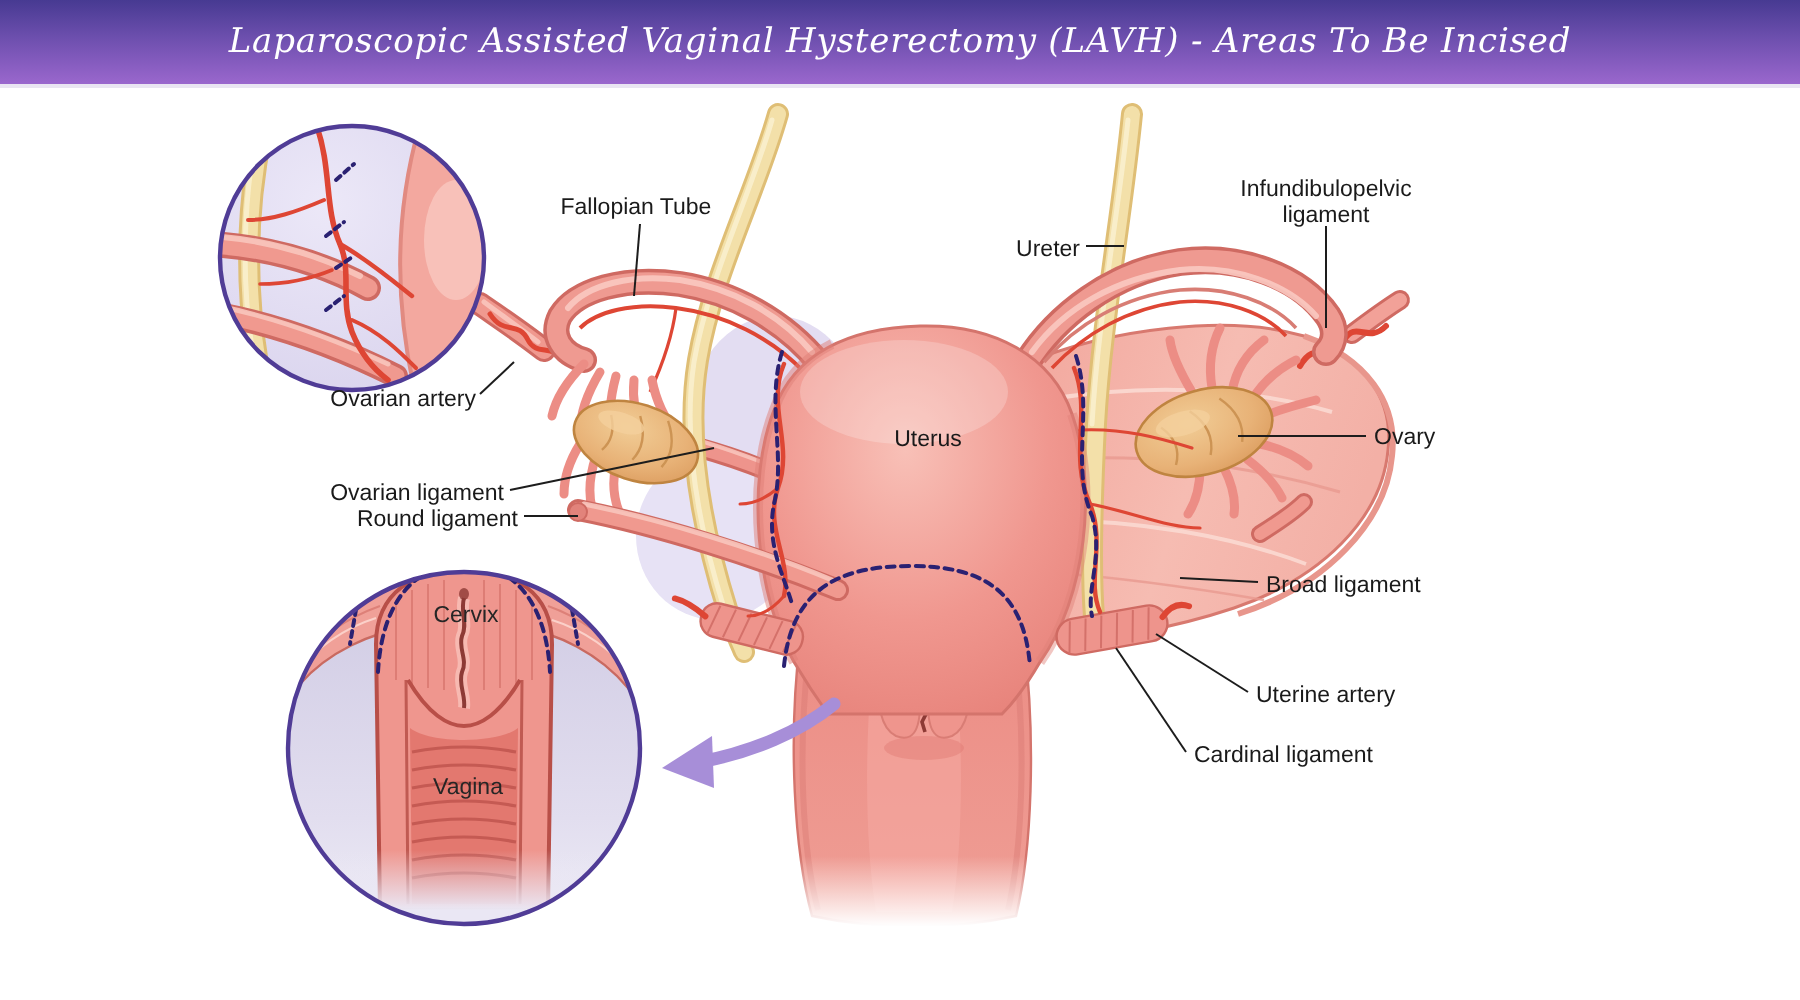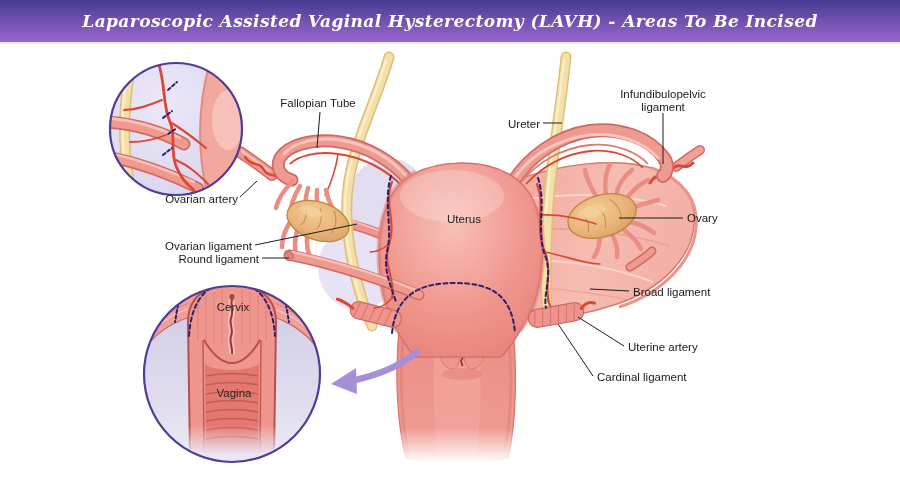--- a/index.html
+++ b/index.html
@@ -4,21 +4,21 @@
 <style>
   html,body{margin:0;padding:0;background:#fff;}
   #stage{position:relative;width:900px;height:500px;overflow:hidden;background:#fff;
          font-family:"Liberation Sans",sans-serif;}
   #header-bar{position:absolute;top:0;left:0;width:900px;height:42px;
 * {box-sizing:border-box;}
               background:linear-gradient(to bottom,#473a92 0%,#6d4fae 45%,#9a67cd 100%);
               border-bottom:2px solid #e9e5f2;z-index:3;
               display:flex;align-items:center;justify-content:center;}
   #header-bar h1{margin:0;color:#ffffff;font-family:"DejaVu Serif",serif;
-                 font-style:italic;font-weight:bold;font-size:17px;letter-spacing:.4px;}
+                 font-style:italic;font-weight:normal;font-size:17px;letter-spacing:.4px;}
   svg{position:absolute;top:0;left:0;z-index:1;}
   .lbl{font-family:"Liberation Sans",sans-serif;font-size:11.5px;fill:#1a1a1a;}
   .lbl-inset{font-family:"Liberation Sans",sans-serif;font-size:11.5px;fill:#262626;}
   .leader{stroke:#1d1d1d;stroke-width:1;fill:none;}
   .incision{stroke:#2a2172;stroke-width:2;fill:none;stroke-dasharray:4 3.2;stroke-linecap:round;}
   .incision-s{stroke:#2a2172;stroke-width:2;fill:none;stroke-dasharray:3 2.6;stroke-linecap:round;}
 </style>
 </head>
 <body>
 

